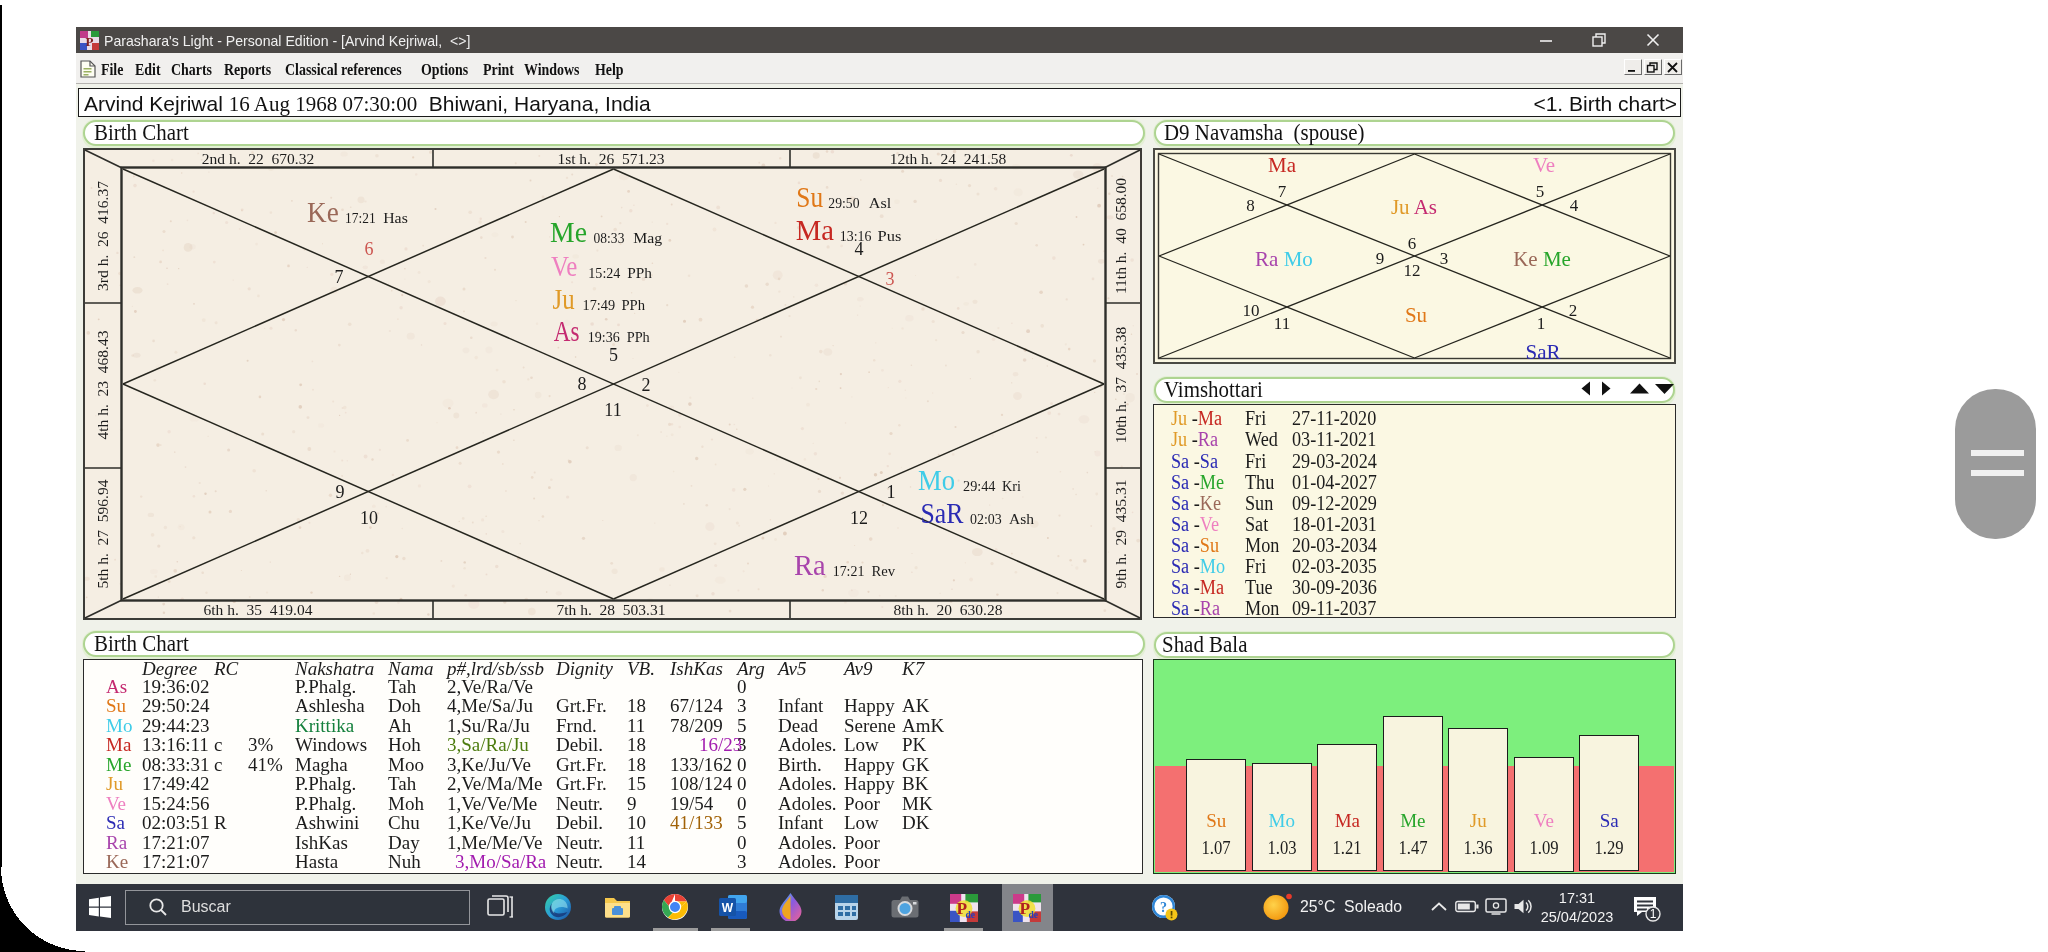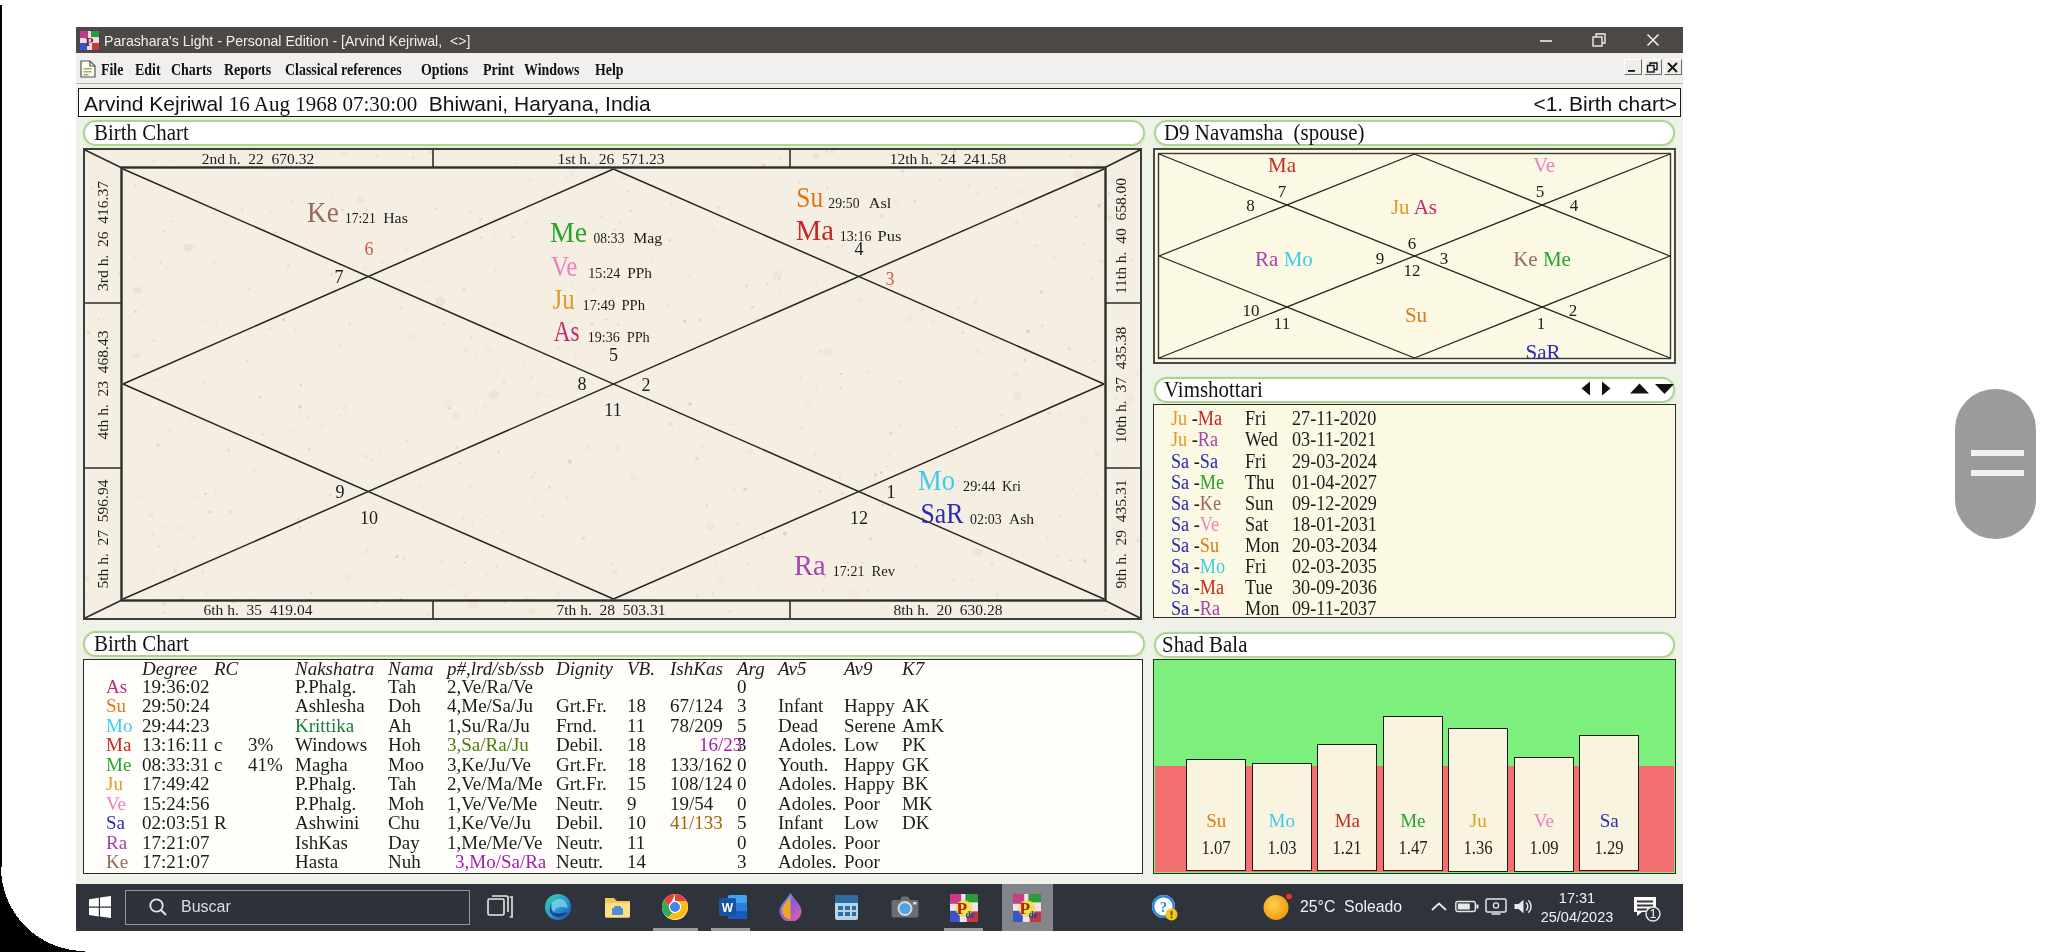--- a/index.html
+++ b/index.html
@@ -858,21 +858,21 @@
     <span style="position:absolute;left:59px;color:#1c1c1c">08:33:31</span>
     <span style="position:absolute;left:131px;color:#1c1c1c">c</span>
     <span style="position:absolute;left:165px;color:#1c1c1c">41%</span>
     <span style="position:absolute;left:212px;color:#1c1c1c">Magha</span>
     <span style="position:absolute;left:305px;color:#1c1c1c">Moo</span>
     <span style="position:absolute;left:364px;color:#1c1c1c">3,Ke/Ju/Ve</span>
     <span style="position:absolute;left:473px;color:#1c1c1c">Grt.Fr.</span>
     <span style="position:absolute;left:544px;color:#1c1c1c">18</span>
     <span style="position:absolute;left:587px;color:#1c1c1c">133/162</span>
     <span style="position:absolute;left:654px;color:#1c1c1c">0</span>
-    <span style="position:absolute;left:695px;color:#1c1c1c">Youth.</span>
+    <span style="position:absolute;left:695px;color:#1c1c1c">Birth.</span>
     <span style="position:absolute;left:761px;color:#1c1c1c">Happy</span>
     <span style="position:absolute;left:819px;color:#1c1c1c">GK</span>
   </div>
 <div class="trow" style="top:773.0px">
     <span style="position:absolute;left:23px;color:#e09a28">Ju</span>
     <span style="position:absolute;left:59px;color:#1c1c1c">17:49:42</span>
     <span style="position:absolute;left:212px;color:#1c1c1c">P.Phalg.</span>
     <span style="position:absolute;left:305px;color:#1c1c1c">Tah</span>
     <span style="position:absolute;left:364px;color:#1c1c1c">2,Ve/Ma/Me</span>
     <span style="position:absolute;left:473px;color:#1c1c1c">Grt.Fr.</span>

